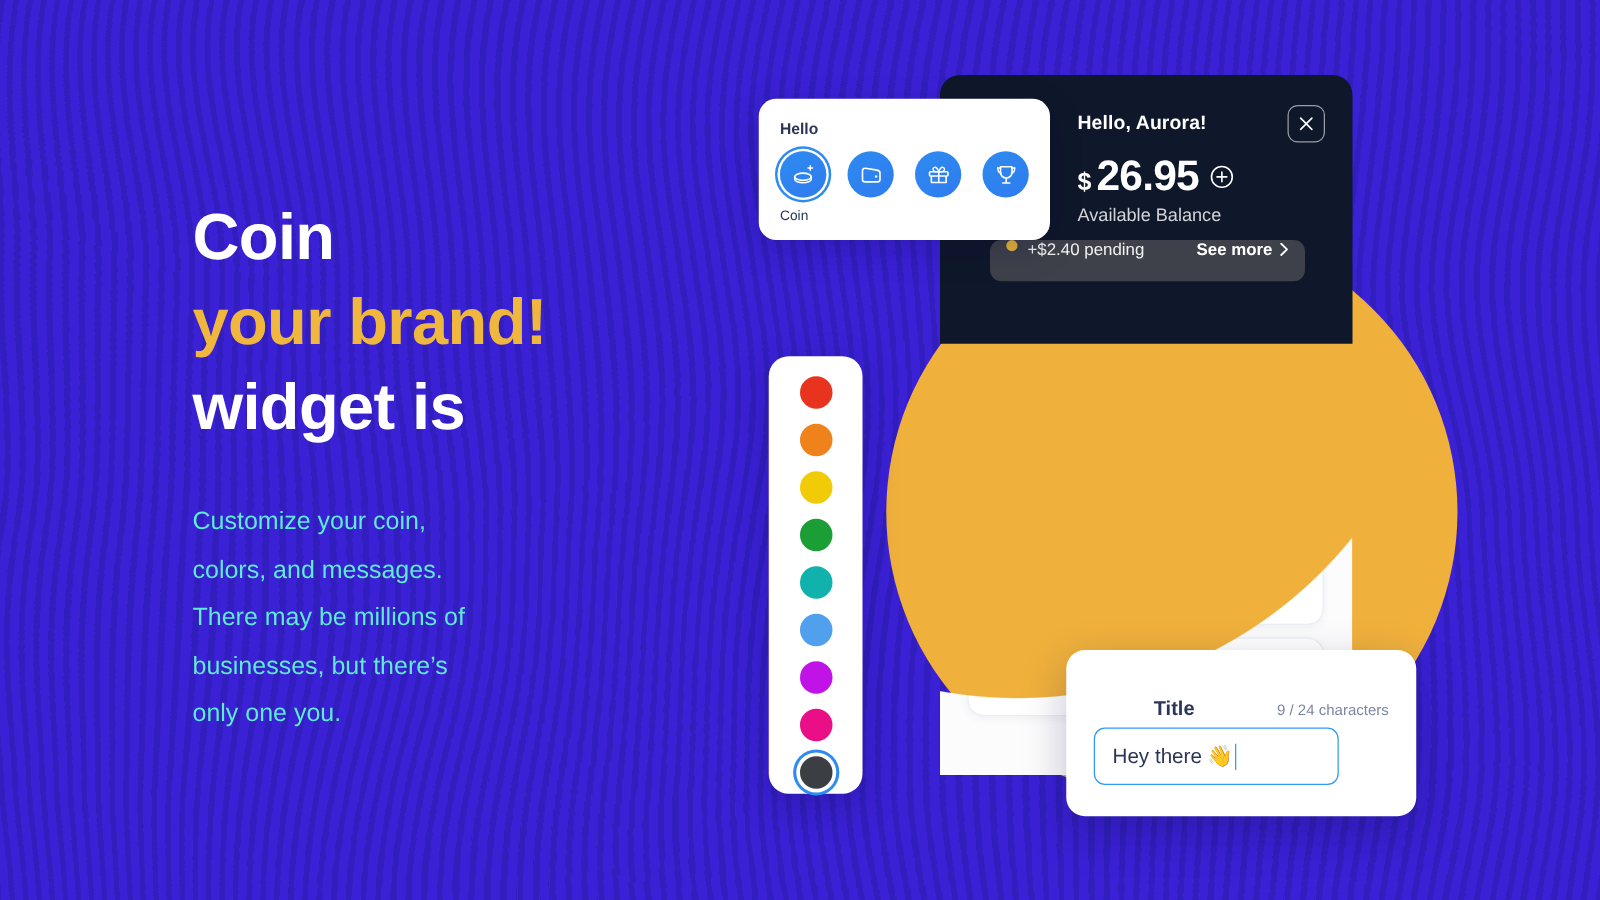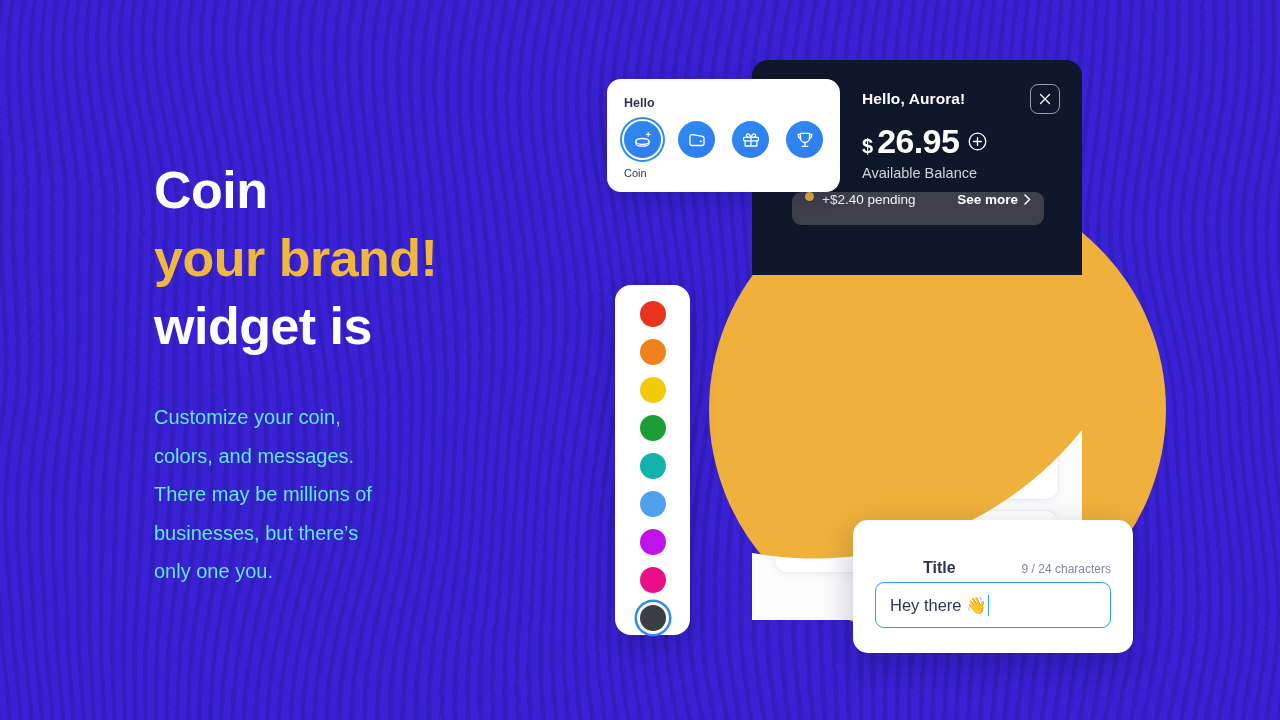--- a/index.html
+++ b/index.html
@@ -214,21 +214,21 @@
     box-shadow: 0 12px 34px rgba(12,10,60,.25);
   }
   .title-head {
     position: absolute; left: 22px; right: 22px; top: 39px;
     display: flex; align-items: baseline; margin-left: 48px;
   }
   .title-label { font-size: 16px; font-weight: 700; color: #2B3556; }
   .title-count { margin-left: auto; font-size: 12px; color: #7C86A2; font-weight: 400; }
   .title-input {
     position: absolute; left: 22px; top: 62px;
-    width: 236px; height: 46px;
+    width: 196px; height: 46px;
     border: 1.6px solid #2E9BF5;
     border-radius: 9px;
     display: flex; align-items: center;
     padding-left: 14px;
   }
   .title-value { font-size: 16.5px; color: #2B3556; font-weight: 400; }
   .caret {
     width: 1.8px; height: 21px;
     background: #2E9BF5; margin-left: 1px;
   }

